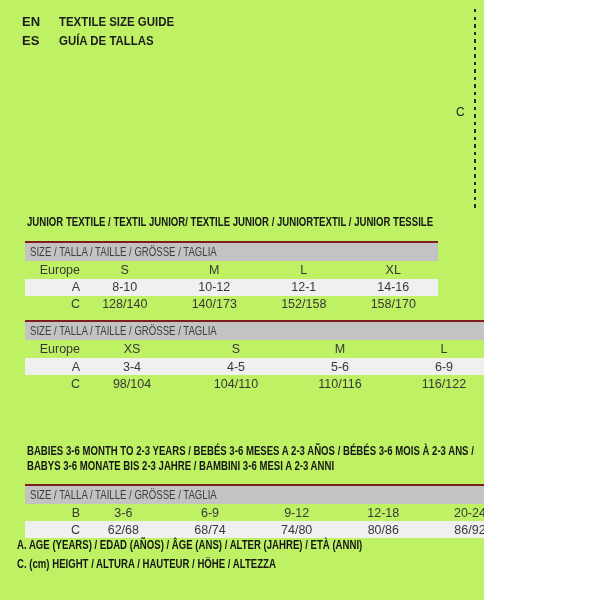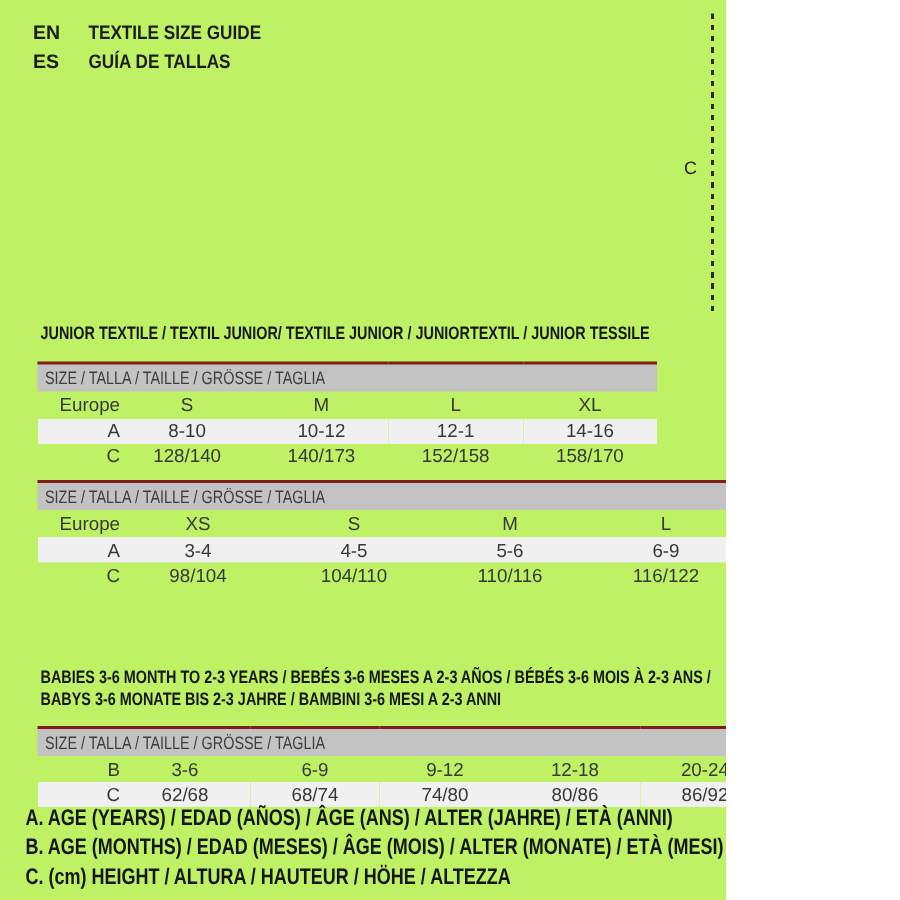--- a/index.html
+++ b/index.html
@@ -37,21 +37,21 @@
     background:#c3c3c3; border-top:2px solid #7f1d1d; height:19px;
     font-weight:normal; font-size:12px; color:#3d3d3d; text-align:left; padding-left:5px;
   }
   td { height:17px; font-size:12.5px; color:#383838; text-align:center; overflow:hidden; white-space:nowrap; }
   tr.sizes td { height:18px; }
   td.lbl { text-align:right; padding-left:5px; }
   tr.alt td { background:#f0f0f0; }
 
   
   .legend { position:absolute; left:17px; top:536px; }
-  .legend-line { font-weight:bold; font-size:15px; line-height:19.3px; color:#161616; white-space:nowrap; }
+  .legend-line { font-weight:bold; font-size:12px; line-height:19.3px; color:#161616; white-space:nowrap; }
 </style>
 </head>
 <body>
 
 <div class="page">
 
   <div class="lang">
     <div class="lang-row">
       <span class="lang-code">EN</span><span class="sx9">TEXTILE SIZE GUIDE</span>
     </div>
@@ -196,17 +196,16 @@
           <td>80/86</td>
           <td>86/92</td>
           <td>92/98</td>
         </tr>
       </tbody>
     </table>
   </section>
 
   <div class="legend">
     <div class="legend-line"><span class="sx">A. AGE (YEARS) / EDAD (AÑOS) / ÂGE (ANS) / ALTER (JAHRE) / ETÀ (ANNI)</span></div>
-    <div class="legend-line"><span class="sx">B. AGE (MONTHS) / EDAD (MESES) / ÂGE (MOIS) / ALTER (MONATE) / ETÀ (MESI)</span></div>
     <div class="legend-line"><span class="sx">C. (cm) HEIGHT / ALTURA / HAUTEUR / HÖHE / ALTEZZA</span></div>
   </div>
 
 </div>
 
 </body></html>

